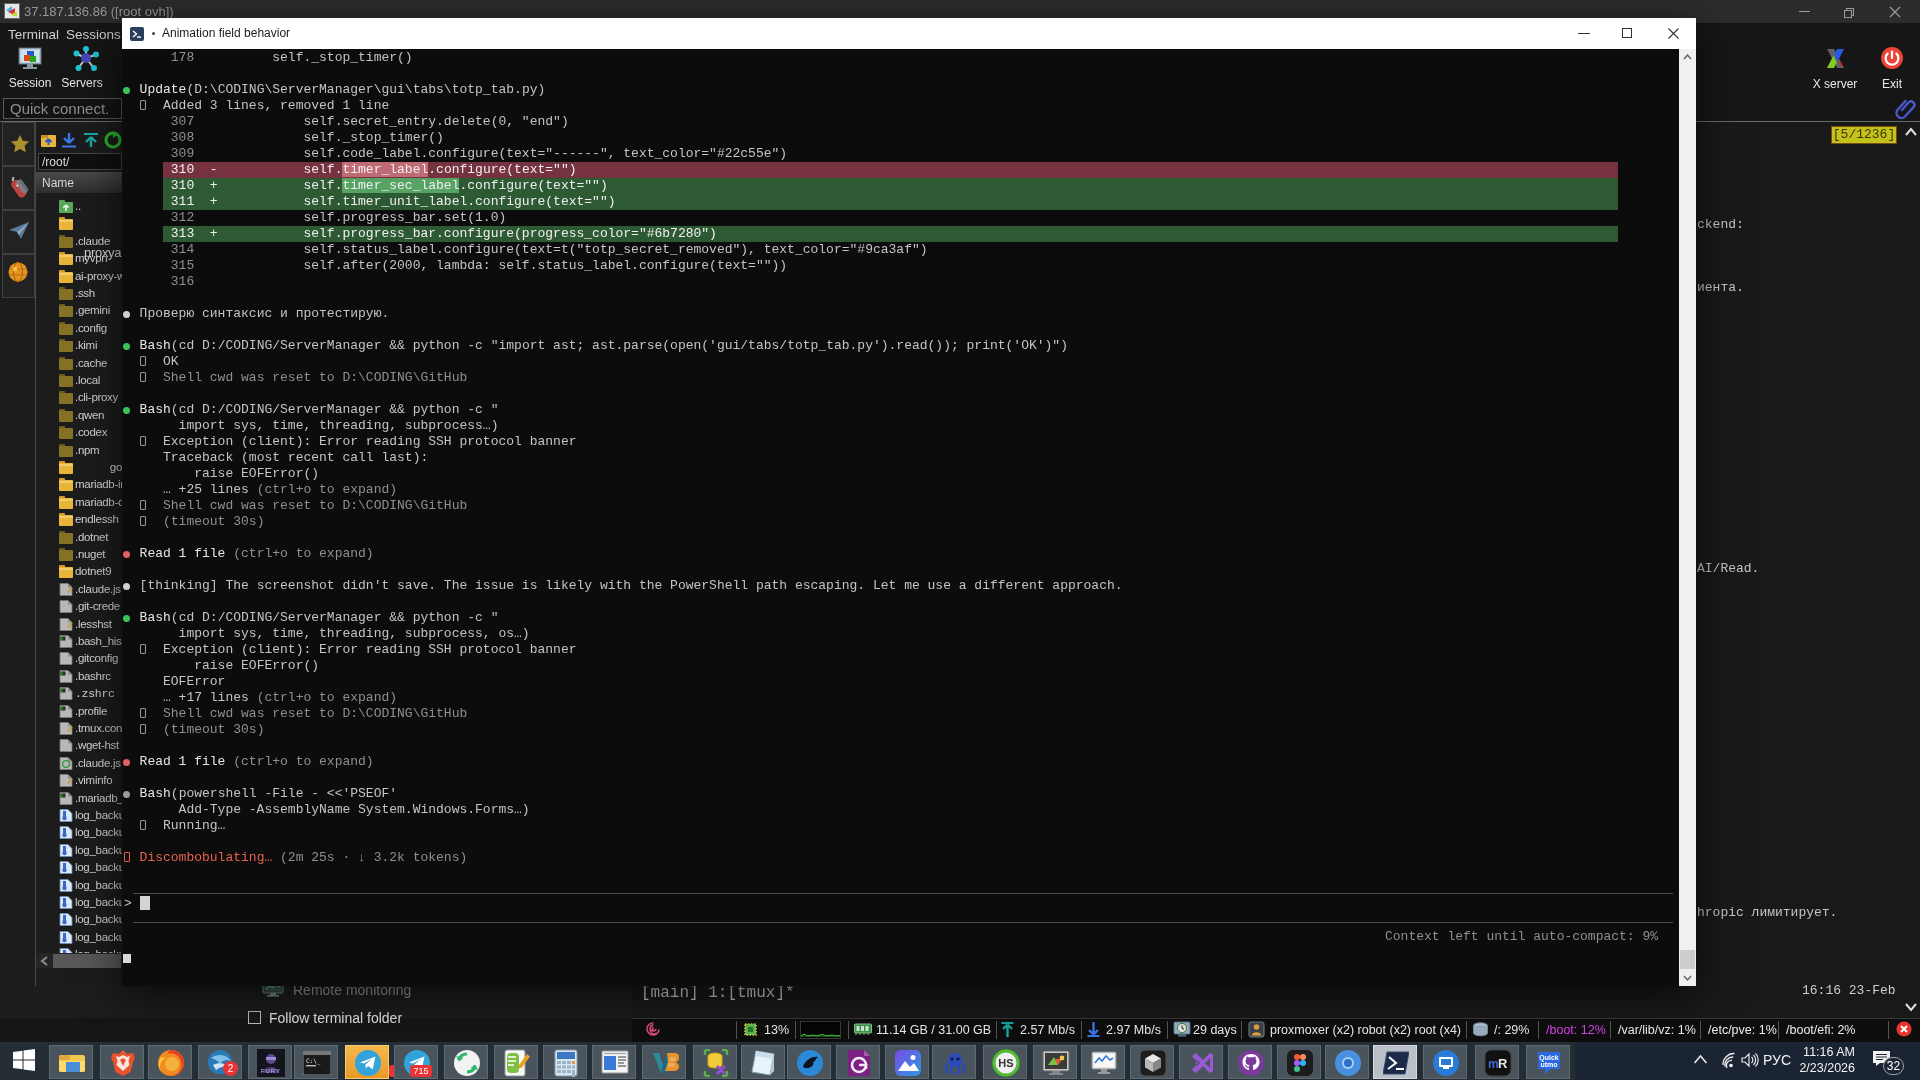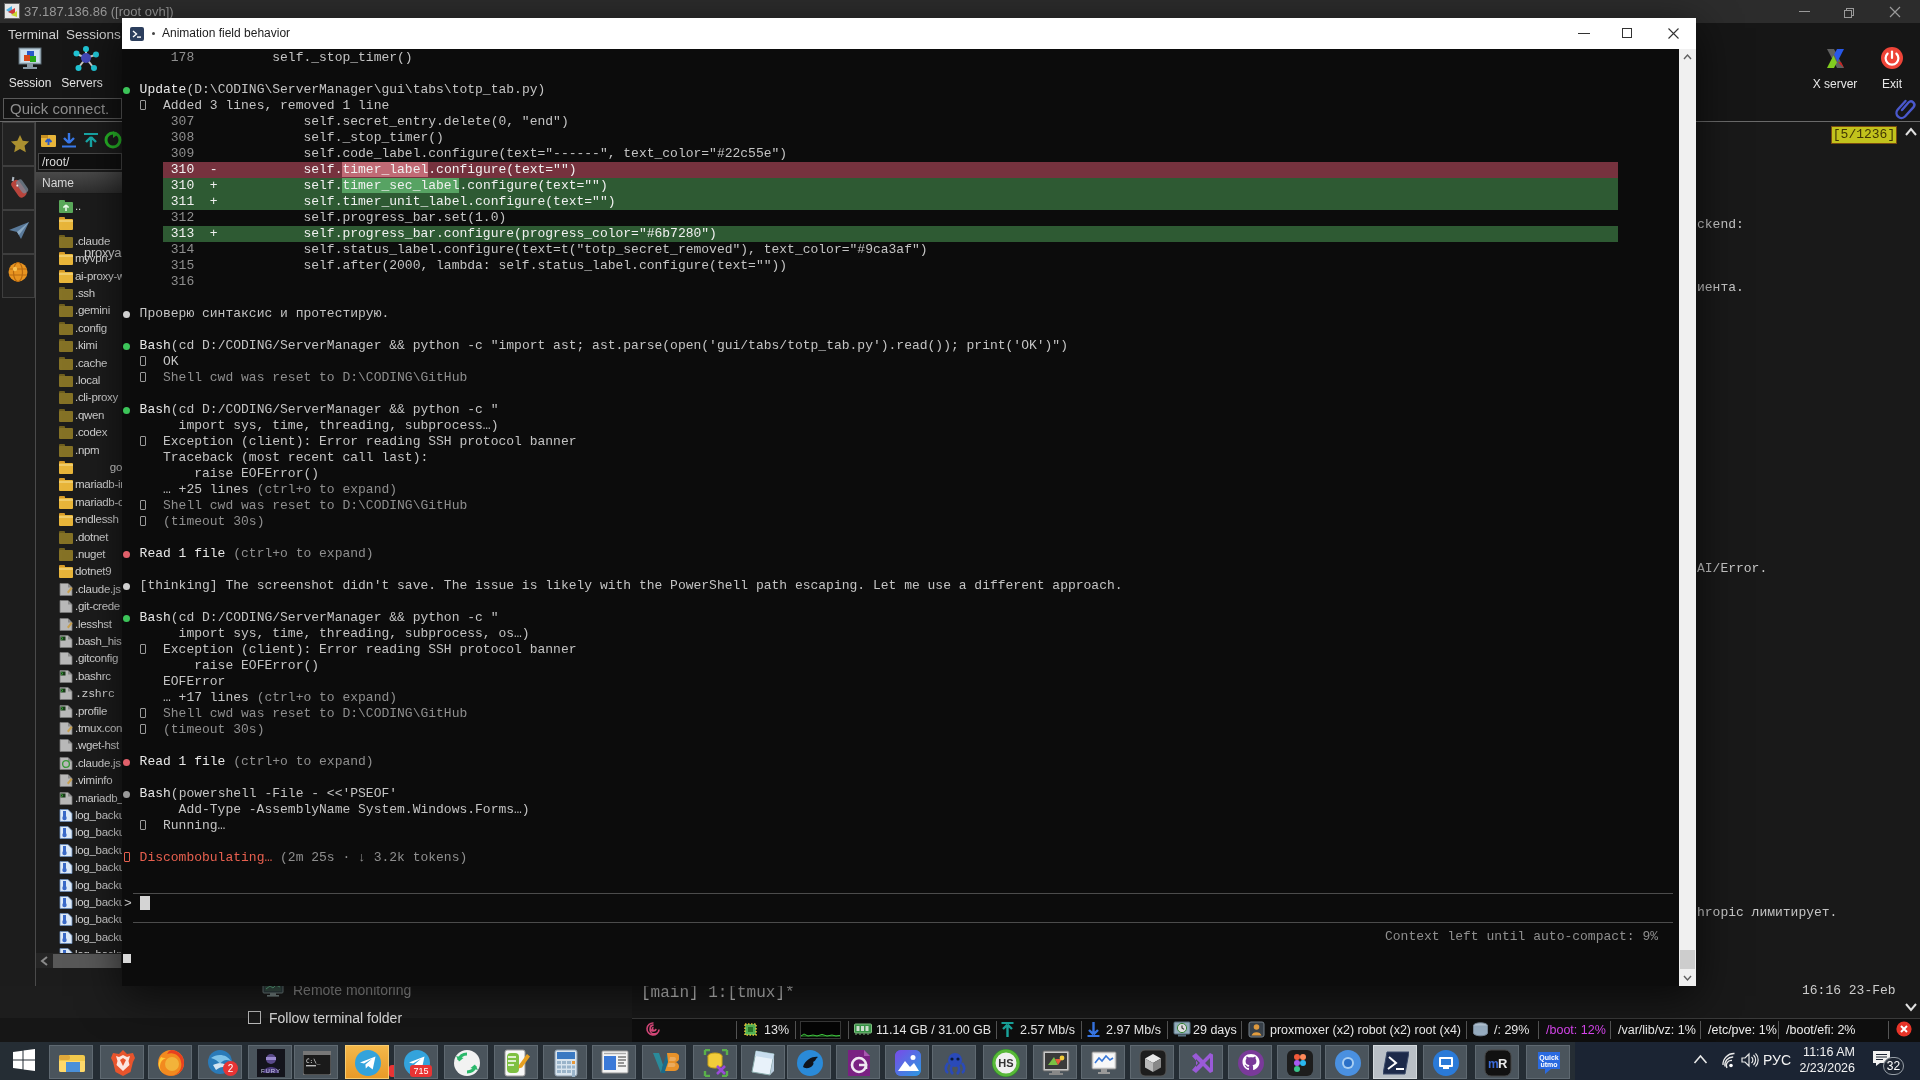--- a/index.html
+++ b/index.html
@@ -79,21 +79,21 @@
  <path d="M8 13 L14.5 5.5 a3.4 3.4 0 0 1 5 4.6 L11 19.5 a5 5 0 0 1 -7.4 -6.7 L11.5 4" fill="none" stroke="#4a58cc" stroke-width="2.4" stroke-linecap="round"></path>
 </svg>
 <div class="abs" style="left:0;top:121px;width:1920px;height:1px;background:#6a6a6a;"></div>
 
 <div class="abs" style="left:3px;top:98px;width:119px;height:21px;background:#131313;border:1px solid #5a5a5a;"></div>
 <div class="abs" style="left:10px;top:100px;font-size:15px;color:#8e8e8e;">Quick connect.</div>
 
 <div class="abs" style="left:632px;top:122px;width:1288px;height:896px;background:#191919;"></div>
 <div class="abs mono" style="left:1697px;top:217px;font-size:13px;color:#c6c6c6;">ckend:</div>
 <div class="abs mono" style="left:1697px;top:280px;font-size:13px;color:#c6c6c6;">иента.</div>
-<div class="abs mono" style="left:1697px;top:561px;font-size:13px;color:#c6c6c6;">AI/Error.</div>
+<div class="abs mono" style="left:1697px;top:561px;font-size:13px;color:#c6c6c6;">AI/Read.</div>
 <div class="abs mono" style="left:1697px;top:905px;font-size:13px;color:#c6c6c6;">hropic лимитирует.</div>
 <div class="abs mono" style="left:641px;top:984px;font-size:16px;color:#cccccc;">[main] 1:[tmux]*</div>
 <div class="abs mono" style="left:1802px;top:983px;font-size:13px;color:#cccccc;">16:16 23-Feb</div>
 <div class="abs mono" style="left:1831px;top:126px;width:66px;height:18px;background:#c2c21c;border:1px solid #7a4a10;color:#403505;font-size:13px;text-align:center;line-height:16px;">[5/1236]</div>
 <svg class="abs" style="left:1905px;top:127px" width="12" height="10" viewBox="0 0 12 10">
       <path d="M1 8 L6 2 L11 8" fill="none" stroke="#e0e0e0" stroke-width="2"></path>
     </svg>
 <svg class="abs" style="left:1905px;top:1002px" width="12" height="10" viewBox="0 0 12 10">
       <path d="M1 2 L6 8 L11 2" fill="none" stroke="#e0e0e0" stroke-width="2"></path>
     </svg>

